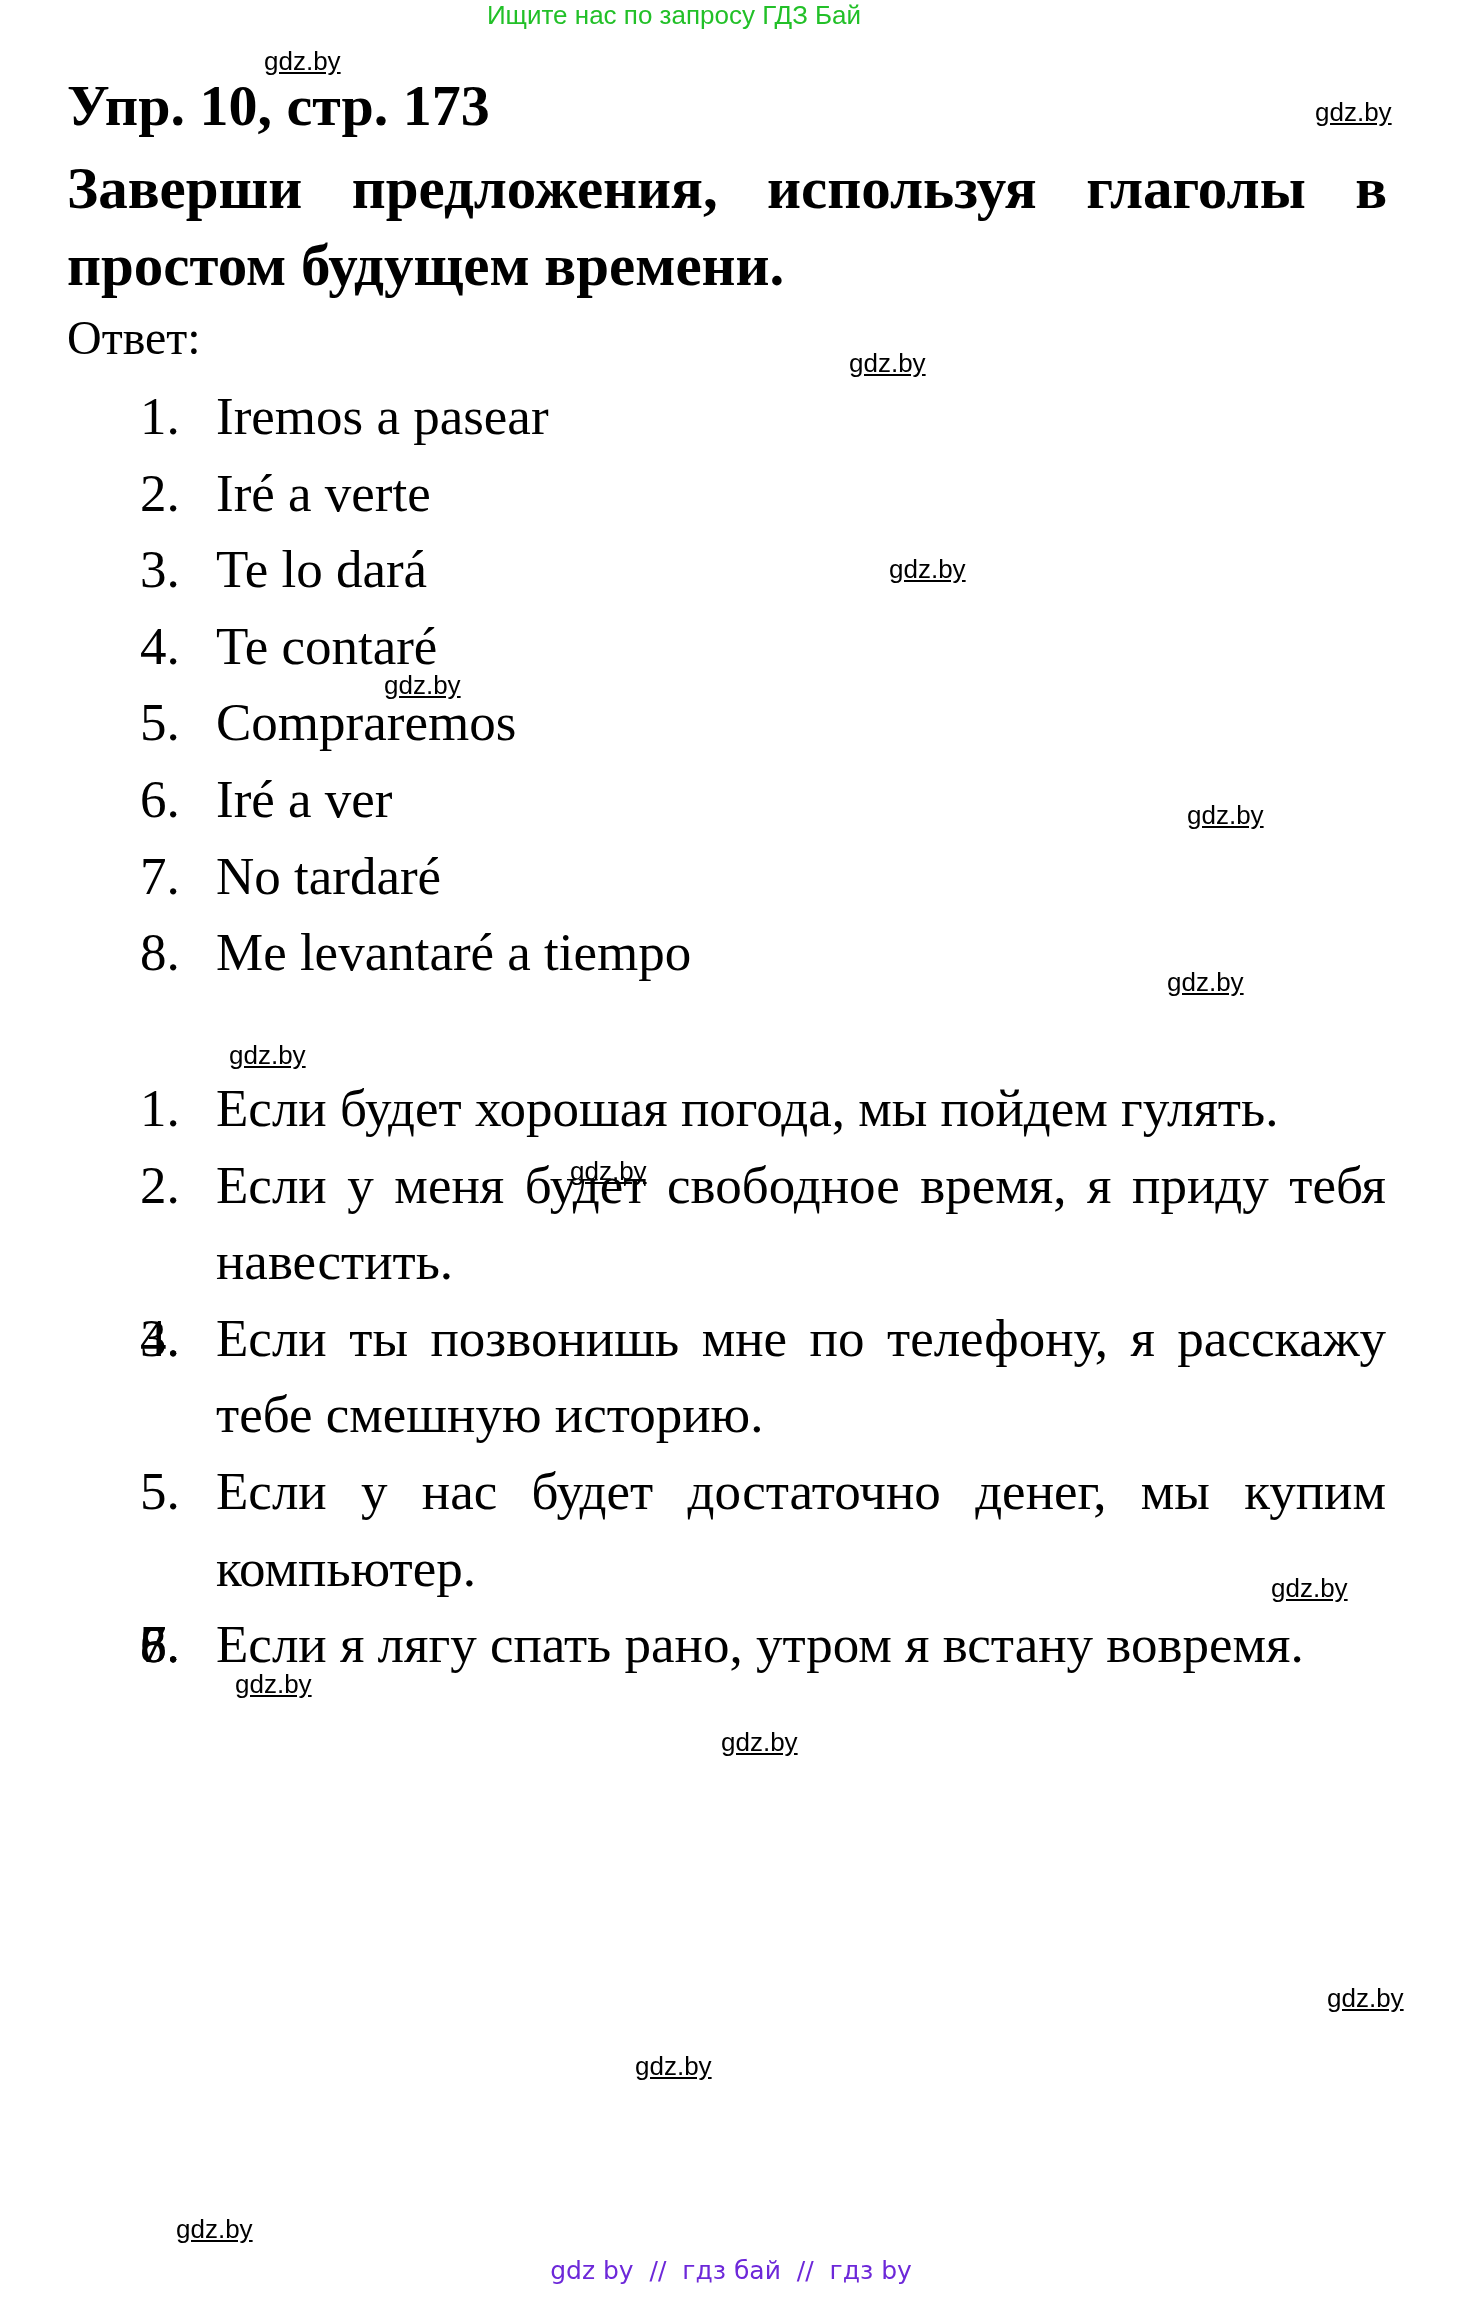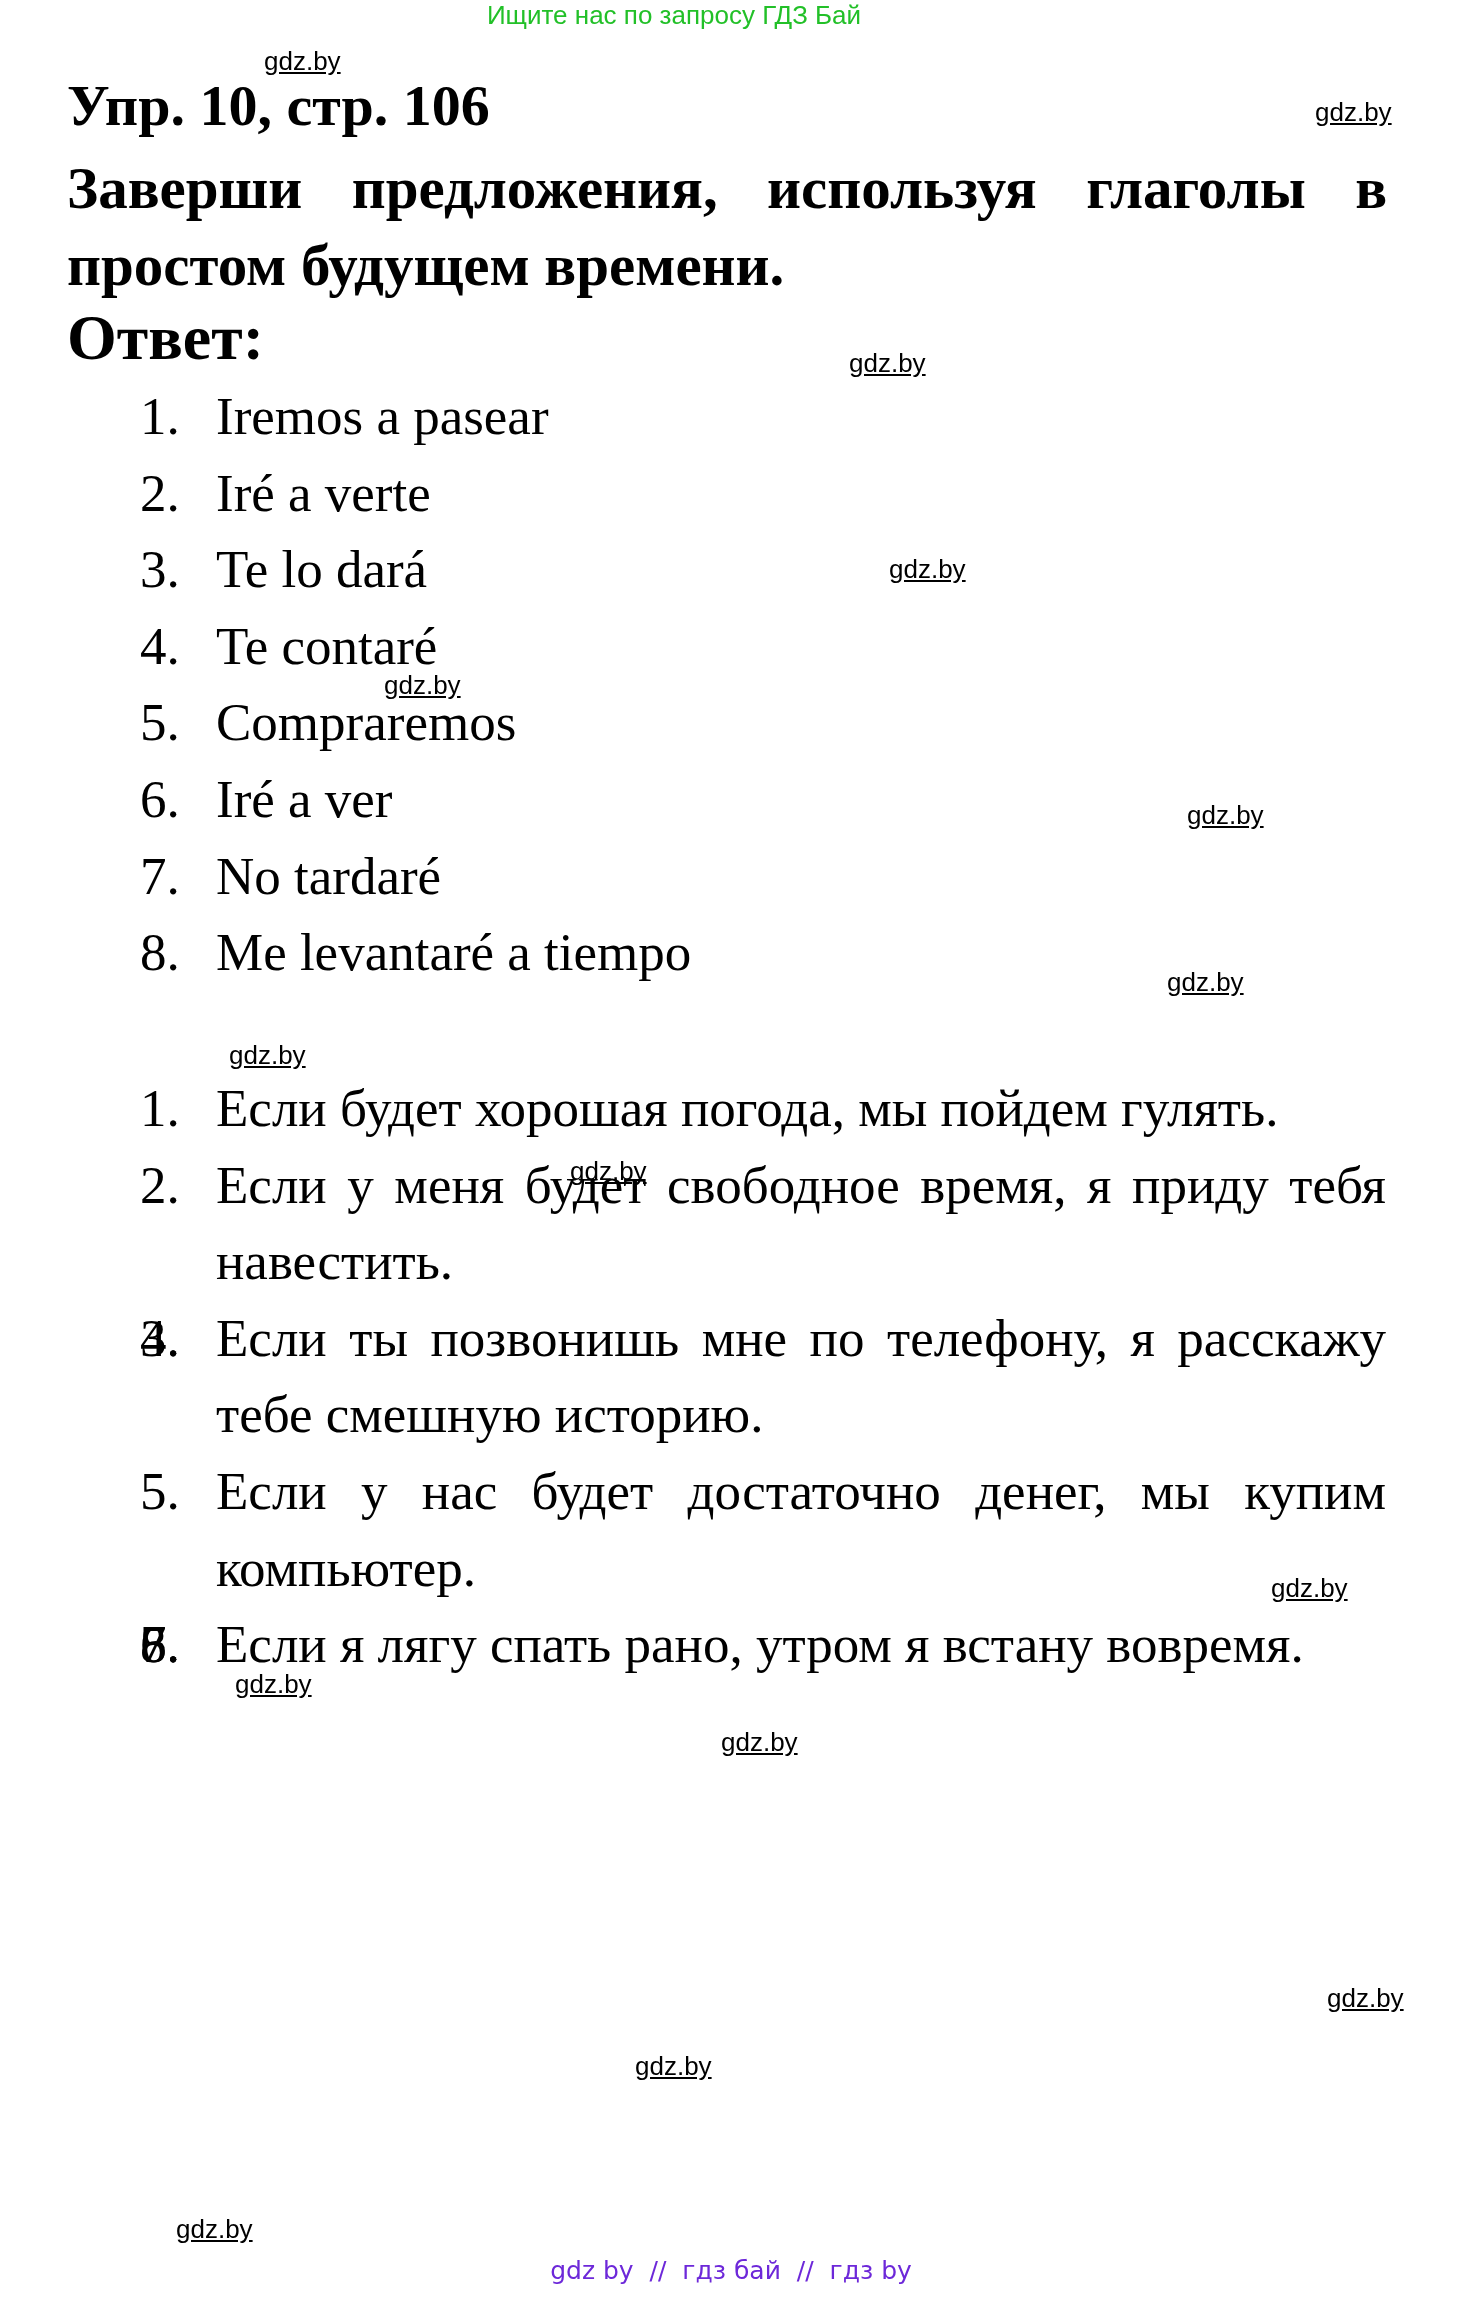--- a/index.html
+++ b/index.html
@@ -1,21 +1,21 @@
 <!DOCTYPE html>
 <html><head>
 <meta charset="utf-8">
 <style>
   html, body { margin: 0; padding: 0; background: #ffffff; }
   body { width: 1462px; height: 2304px; position: relative; overflow: hidden; font-family: "Liberation Serif", serif; color: #000; }
   .top-banner { position: absolute; top: 0; left: 0; width: 1348px; text-align: center; font-family: "Liberation Sans", sans-serif; font-size: 26px; color: #22c028; line-height: 30px; }
   .wm { position: absolute; font-family: "Liberation Sans", sans-serif; font-size: 26px; color: #000; line-height: 30px; white-space: nowrap; text-decoration: underline; }
   .title { position: absolute; left: 67px; top: 74px; font-weight: bold; font-size: 58px; line-height: 64px; white-space: nowrap; }
   .task { position: absolute; left: 67px; top: 150px; width: 1320px; font-weight: bold; font-size: 59px; line-height: 77px; text-align: justify; text-align-last: left; }
-  .answer { position: absolute; left: 67px; top: 306px; font-weight: bold; font-size: 64px; line-height: 64px; }
+  .answer { position: absolute; left: 67px; top: 306px; font-weight: normal; font-size: 48px; line-height: 64px; }
   .list { position: absolute; left: 0; width: 1462px; margin: 0; padding: 0; list-style: none; }
   .list li { position: relative; font-size: 53px; line-height: 76.6px; }
   .list .num { position: absolute; left: 140px; top: 0; }
   .list .txt { display: block; margin-left: 216px; width: 1170px; text-align: justify; text-align-last: left; }
   .list.es { top: 378px; }
   .list.ru { top: 1070px; }
   .footer { position: absolute; left: 0; top: 2254px; width: 1462px; text-align: center; font-family: "DejaVu Sans", sans-serif; font-size: 25px; color: #6d28d9; line-height: 34px; white-space: pre; }
 </style>
 </head>
 <body>
@@ -31,21 +31,21 @@
 <div class="wm" style="left:1167px;top:967px">gdz.by</div>
 <div class="wm" style="left:229px;top:1040px">gdz.by</div>
 <div class="wm" style="left:570px;top:1156px">gdz.by</div>
 <div class="wm" style="left:1271px;top:1573px">gdz.by</div>
 <div class="wm" style="left:235px;top:1669px">gdz.by</div>
 <div class="wm" style="left:721px;top:1727px">gdz.by</div>
 <div class="wm" style="left:1327px;top:1983px">gdz.by</div>
 <div class="wm" style="left:635px;top:2051px">gdz.by</div>
 <div class="wm" style="left:176px;top:2214px">gdz.by</div>
 
-<div class="title">Упр. 10, стр. 106</div>
+<div class="title">Упр. 10, стр. 173</div>
 <div class="task">Заверши предложения, используя глаголы в простом будущем времени.</div>
 <div class="answer">Ответ:</div>
 
 <ol class="list es">
   <li>
       <span class="num">1.</span>
       <span class="txt">Iremos a pasear</span>
     </li>
   <li>
       <span class="num">2.</span>

